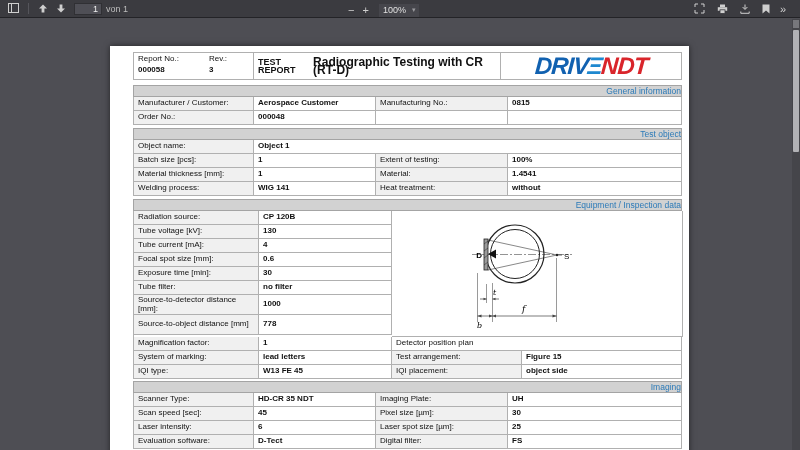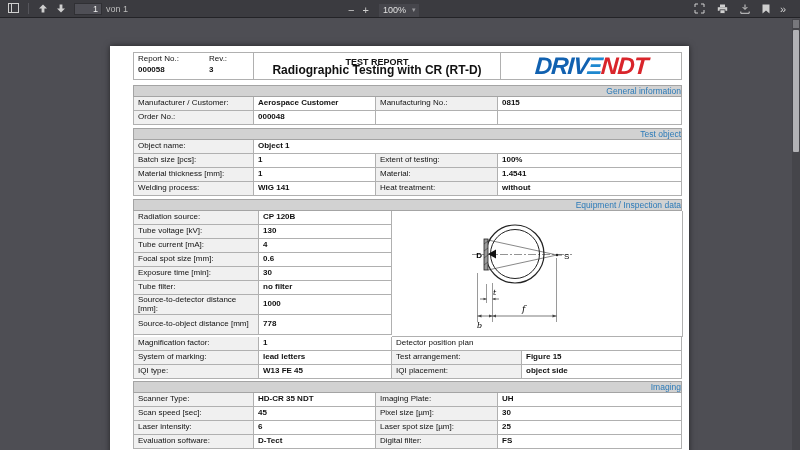--- a/index.html
+++ b/index.html
@@ -30,28 +30,28 @@
   .tbl{margin:6px 0 0 23px;width:549px;font-size:8px;color:#111}
   .r{display:flex}
   .cell{border-right:1px solid #b0b0b0;border-bottom:1px solid #b0b0b0;padding:0 4px;
     height:14px;display:flex;align-items:center;background:#fff;line-height:8.5px}
   .lab{background:#f0f0f0}
   .val{font-weight:bold}
   .sec{border-left:1px solid #b0b0b0}
   .band{height:12px;background:#d2d2d2;border:1px solid #a4a4a4;color:#2b7ab8;
     text-align:right;font-size:8.5px;line-height:11px}
   .gap3{height:3px}.gap2{height:2px}.gap5{height:5px}
-  .w1{width:120px}.w2{width:122px}.w3{width:122px}.w4{flex:1}
+  .w1{width:120px}.w2{width:122px}.w3{width:132px}.w4{flex:1}
   .eL{width:125px}.eV{width:133px}.eL2{width:130px}
   .tall .cell{height:20px}
   
   .hdr{border-left:1px solid #b0b0b0;border-top:1px solid #b0b0b0}
   .hdr .cell{height:27px}
   .hc1{width:120px;flex-direction:row;align-items:flex-start;justify-content:center;line-height:11px}
-  .hc2{width:247px;flex-direction:column;justify-content:center}
+  .hc2{width:247px;justify-content:flex-start}
   .hc3{flex:1;justify-content:center}
   .hlbl1{display:inline-block;width:62px}
   .hlbl2{display:inline-block;width:40px}
   .t1{font-weight:bold;font-size:9px}
   .t2{font-weight:bold;font-size:12px}
   .logo{font-style:italic;font-weight:bold;font-size:24px;letter-spacing:-1px;
     transform:skewX(-4deg);white-space:nowrap}
   .lblue{color:#1161b0}.le{color:#1e88cf;margin:0 -1px}.lred{color:#d9252b}
   .diagram-cell{flex:1;border-right:1px solid #b0b0b0;border-bottom:1px solid #b0b0b0;
     background:#fff;padding:0;height:auto}

